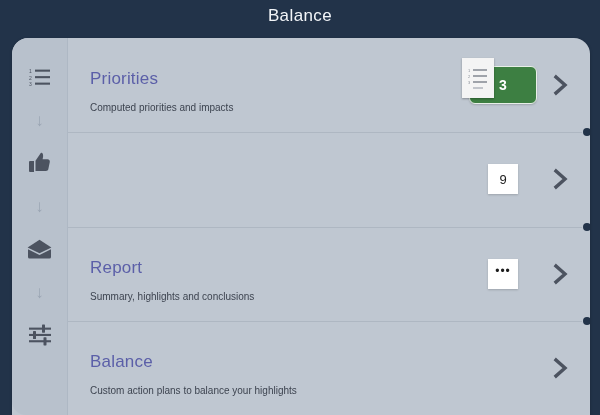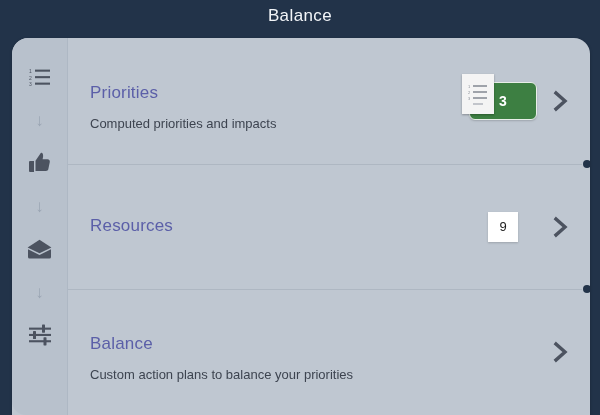--- a/index.html
+++ b/index.html
@@ -119,21 +119,21 @@
   .row-title {
     color: #5b5fa8;
     font-size: 17px;
     font-weight: 400;
     letter-spacing: 0.2px;
     margin-bottom: 13px;
     white-space: nowrap;
   }
   .row-sub {
     color: #3d4450;
-    font-size: 13px;
+    font-size: 10px;
     font-weight: 400;
     white-space: nowrap;
   }
 
   
   .badge-area {
     flex: 0 0 auto;
     position: relative;
     width: 86px;
     height: 60px;
@@ -278,37 +278,50 @@
       </div>
       <div class="chevron">
         <svg width="16" height="24" viewBox="0 0 16 24" fill="none" stroke="currentColor" stroke-width="3.4" stroke-linecap="square" stroke-linejoin="miter">
           <path d="M3 4 L12 12 L3 20"></path>
         </svg>
       </div>
     </div>
 
     <div class="row">
       <div class="row-text">
-        <div class="row-title">Resources</div>
       </div>
       <div class="badge-area">
         <div class="badge">9</div>
       </div>
       <div class="chevron">
         <svg width="16" height="24" viewBox="0 0 16 24" fill="none" stroke="currentColor" stroke-width="3.4" stroke-linecap="square" stroke-linejoin="miter">
           <path d="M3 4 L12 12 L3 20"></path>
         </svg>
       </div>
     </div>
 
+    <div class="row">
+      <div class="row-text">
+        <div class="row-title">Report</div>
+        <div class="row-sub">Summary, highlights and conclusions</div>
+      </div>
+      <div class="badge-area">
+        <div class="badge badge-dots">•••</div>
+      </div>
+      <div class="chevron">
+        <svg width="16" height="24" viewBox="0 0 16 24" fill="none" stroke="currentColor" stroke-width="3.4" stroke-linecap="square" stroke-linejoin="miter">
+          <path d="M3 4 L12 12 L3 20"></path>
+        </svg>
+      </div>
+    </div>
 
     <div class="row">
       <div class="row-text">
         <div class="row-title">Balance</div>
-        <div class="row-sub">Custom action plans to balance your priorities</div>
+        <div class="row-sub">Custom action plans to balance your highlights</div>
       </div>
       <div class="chevron">
         <svg width="16" height="24" viewBox="0 0 16 24" fill="none" stroke="currentColor" stroke-width="3.4" stroke-linecap="square" stroke-linejoin="miter">
           <path d="M3 4 L12 12 L3 20"></path>
         </svg>
       </div>
     </div>
 
   </div>
 </div>

